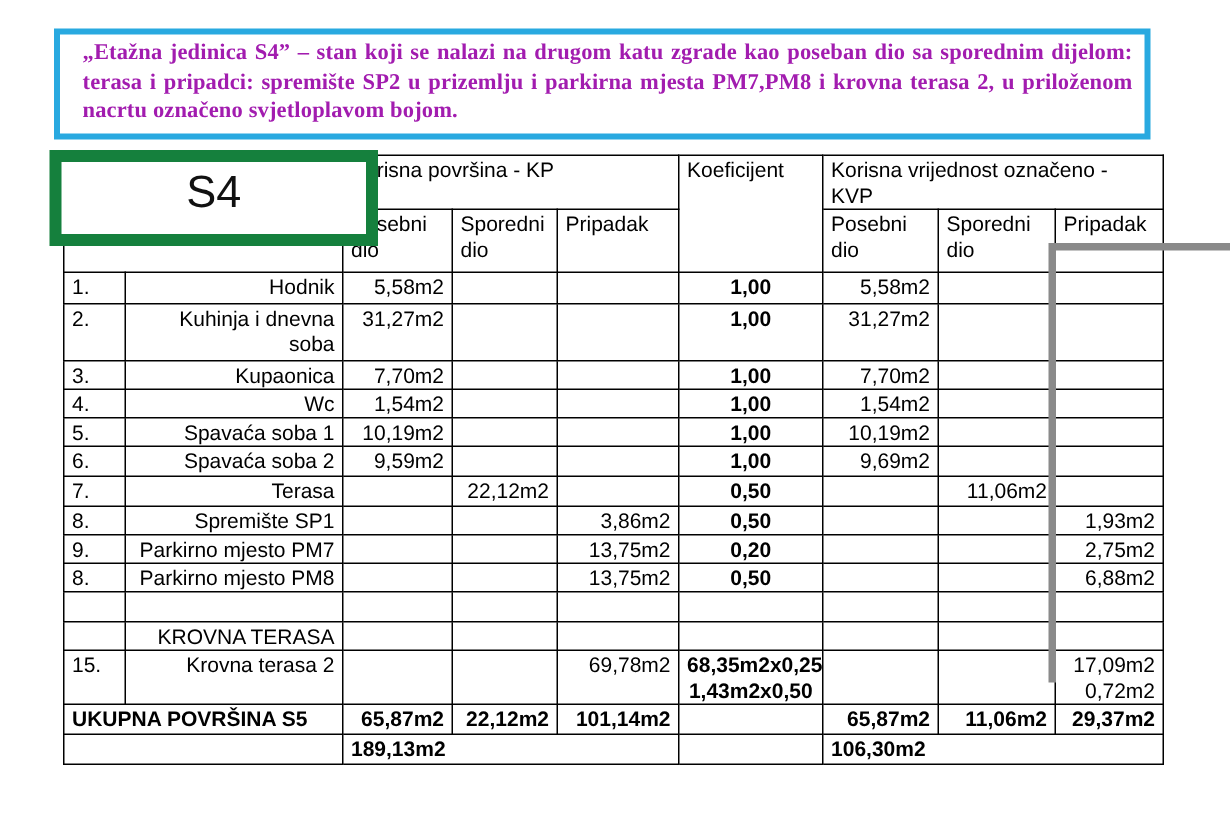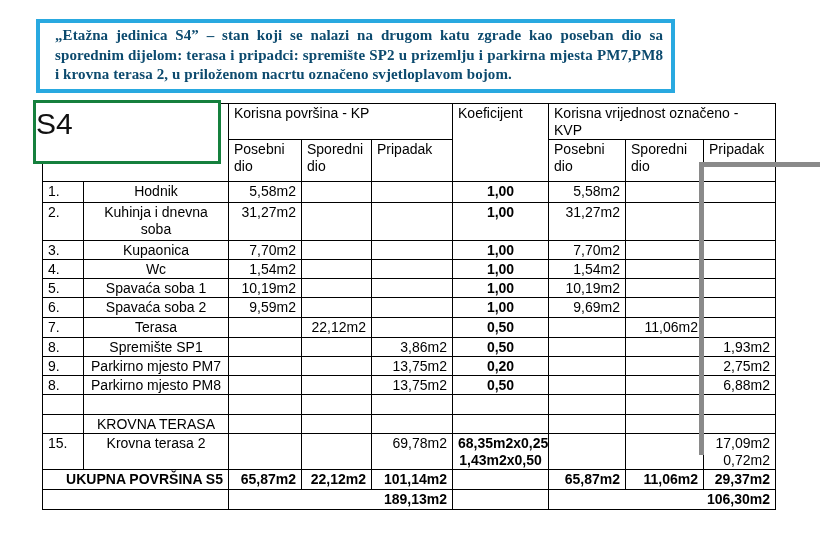--- a/index.html
+++ b/index.html
@@ -1,47 +1,47 @@
 <!DOCTYPE html>
 <html><head>
 <meta charset="utf-8">
 <style>
   html,body{margin:0;padding:0;}
   body{width:820px;height:549px;background:#fff;font-family:"Liberation Sans",sans-serif;position:relative;overflow:hidden;}
   .page{position:absolute;inset:0;background:#fff;}
 
   .note-box{
-    position:absolute;left:36px;top:19px;width:639px;box-sizing:border-box;
+    position:absolute;left:36px;top:19px;width:731px;box-sizing:border-box;
     border:4px solid #29a9e0;background:#fff;padding:3px 8px 4px 15px;
     font-family:"Liberation Serif",serif;font-weight:bold;font-size:15px;
-    line-height:19.5px;color:#0c4a6e;text-align:justify;letter-spacing:0.1px;
+    line-height:19.5px;color:#a21caf;text-align:justify;letter-spacing:0.1px;
   }
 
   .table-wrap{position:absolute;left:42px;top:103px;z-index:1;}
   table.spec{border-collapse:collapse;table-layout:fixed;width:733px;}
   table.spec td{
     border:1px solid #000;font-size:14px;line-height:17px;
     padding:1px 5px 0 5px;vertical-align:top;color:#000;overflow:hidden;
   }
   .hcell{text-align:left;vertical-align:top;}
   .num{text-align:left;padding-left:9px;}
-  .name{text-align:center;padding-left:7px;}
+  .name{text-align:right;padding-left:7px;}
   .val{text-align:right;padding-right:9px;}
   .koef{text-align:center;font-weight:bold;}
-  .tac{text-align:right;margin-top:13px;}
+  .tac{text-align:left;margin-top:13px;}
   .b{font-weight:bold;}
   .pre{white-space:pre-line;}
   .no-r{border-right:none;}
   .nb-b{border-bottom:none;}
   .nt-b{border-top:none;}
   .gap{border:none;}
 
   .s4-box{
-    position:absolute;left:33px;top:100px;width:188px;height:64px;box-sizing:border-box;
-    border:3px solid #15803d;background:#fff;z-index:5;text-align:left;
+    position:absolute;left:33px;top:100px;width:219px;height:64px;box-sizing:border-box;
+    border:8px solid #15803d;background:#fff;z-index:5;text-align:center;
     font-size:30px;line-height:34px;padding-top:4px;color:#111;
   }
   .artifact-h{position:absolute;left:700px;top:162px;width:120px;height:5px;background:#8a8a8a;z-index:6;}
   .artifact-v{position:absolute;left:699px;top:162px;width:5px;height:293px;background:#8a8a8a;z-index:6;}
 </style>
 </head>
 <body>
 
 <div class="page">
 

